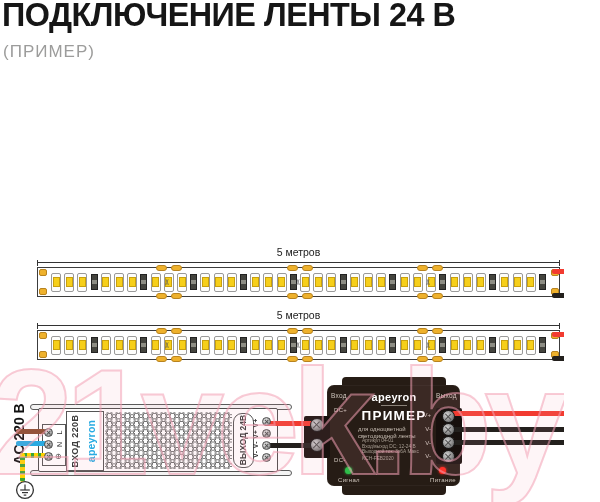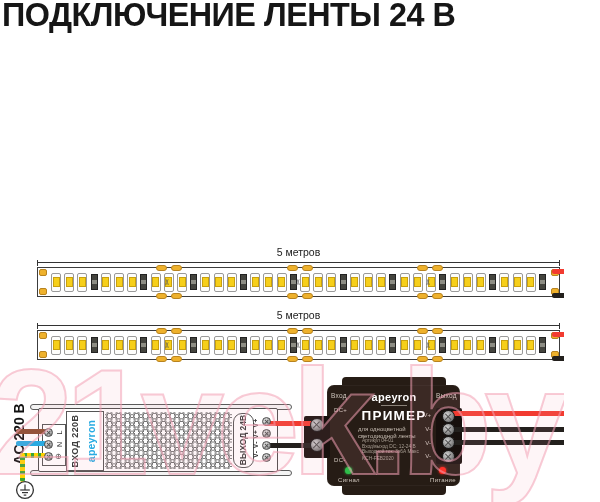--- a/index.html
+++ b/index.html
@@ -98,20 +98,21 @@
   .led-dot.green{background:var(--signal-green);box-shadow:0 0 3px var(--signal-green);}
   .led-dot.red{background:var(--power-red);box-shadow:0 0 3px var(--power-red);}
   .led-cap{position:absolute;font-size:6px;color:#cfc6bd;z-index:9;text-align:center;letter-spacing:.3px;}
 </style>
 </head>
 <body>
 
 <div id="stage">
 
   <div class="title">ПОДКЛЮЧЕНИЕ ЛЕНТЫ 24 В</div>
+  <div class="subtitle">(ПРИМЕР)</div>
 
   <div class="watermark">21vek.by</div>
 
   <div id="strips-layer">
       <div class="strip-wrap" style="top: 267px;">
         <div class="dim-label">5 метров</div>
         <div class="dim-line"></div>
         <div class="dim-tick" style="left: 0px;"></div>
         <div class="dim-tick" style="right: 0px;"></div>
         <div class="strip-body">

